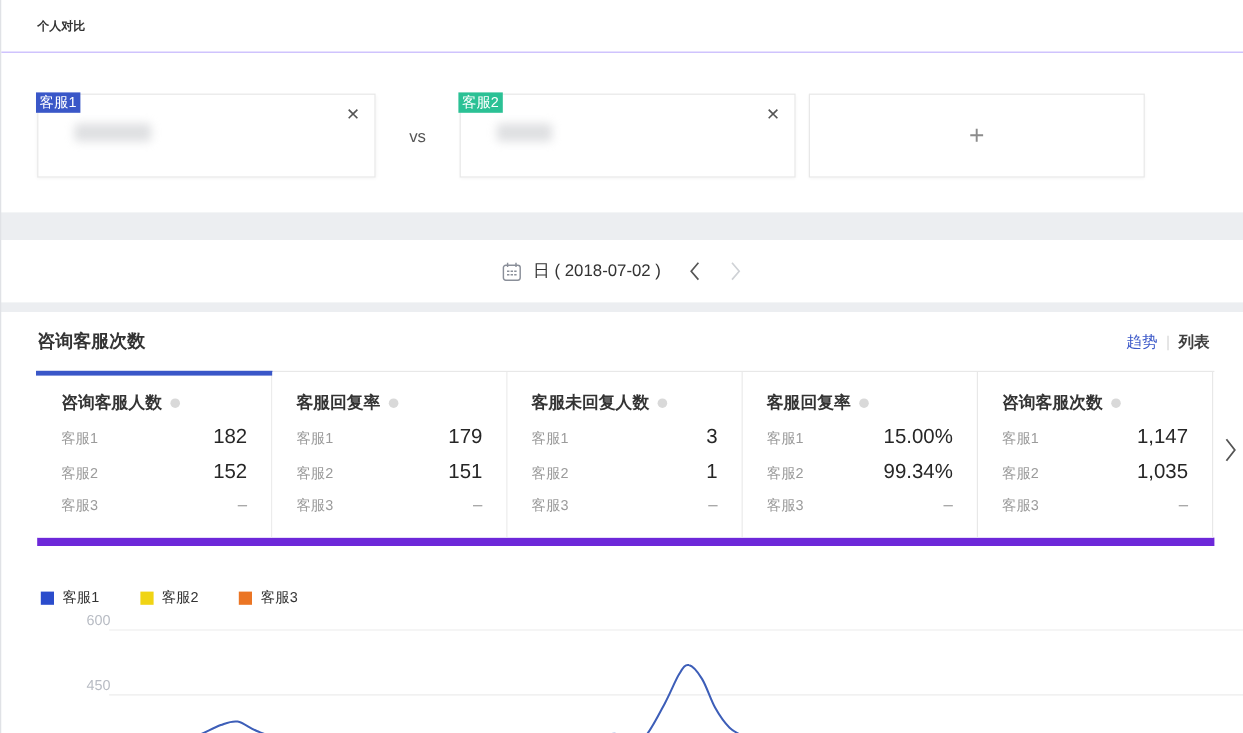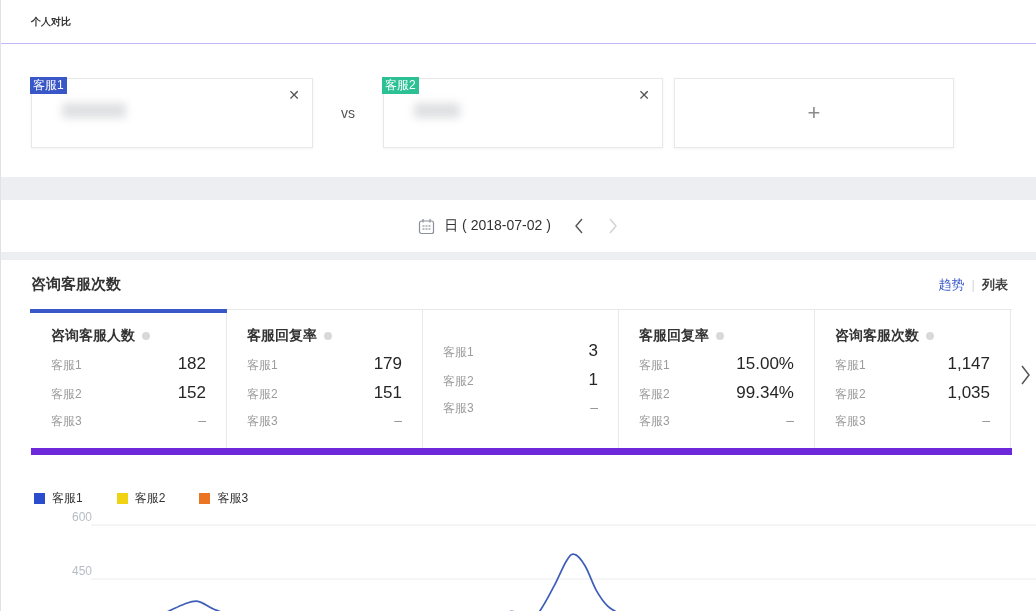--- a/index.html
+++ b/index.html
@@ -200,20 +200,24 @@
             <span class="mc-label">客服2</span>
             <span class="mc-value">151</span>
           </div>
         <div class="mc-row">
             <span class="mc-label">客服3</span>
             <span class="mc-value dash">–</span>
           </div>
       </div>
 
       <div class="metric-card">
+        <div class="mc-title">
+            <span>客服未回复人数</span>
+            <span class="info-dot"></span>
+          </div>
         <div class="mc-row">
             <span class="mc-label">客服1</span>
             <span class="mc-value">3</span>
           </div>
         <div class="mc-row">
             <span class="mc-label">客服2</span>
             <span class="mc-value">1</span>
           </div>
         <div class="mc-row">
             <span class="mc-label">客服3</span>

